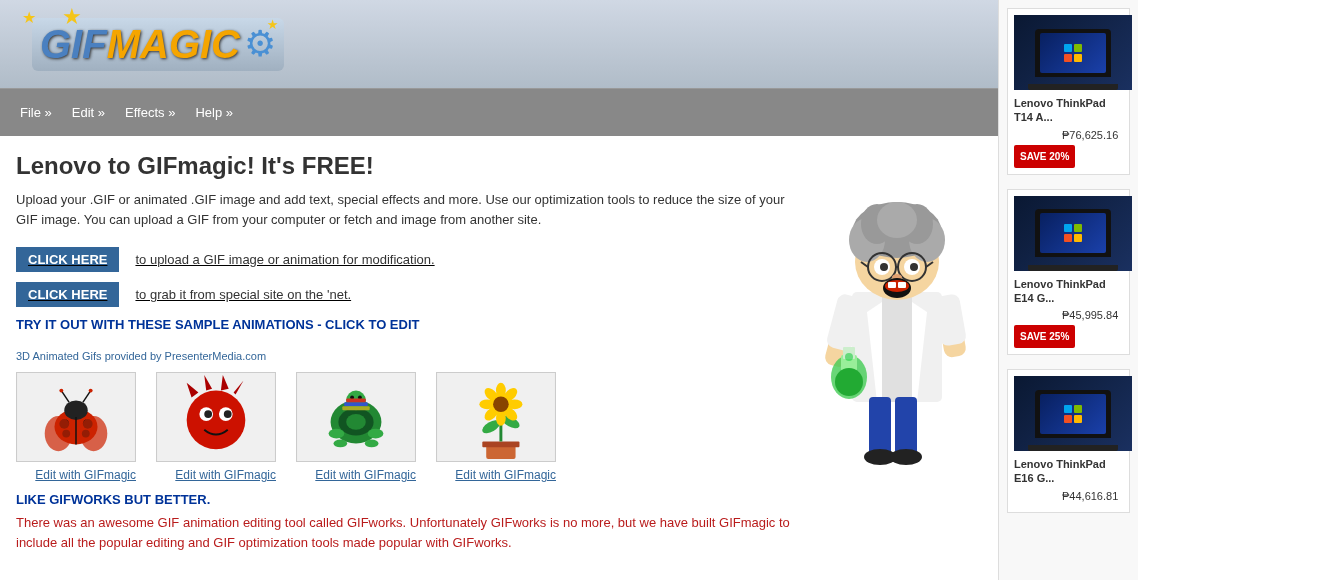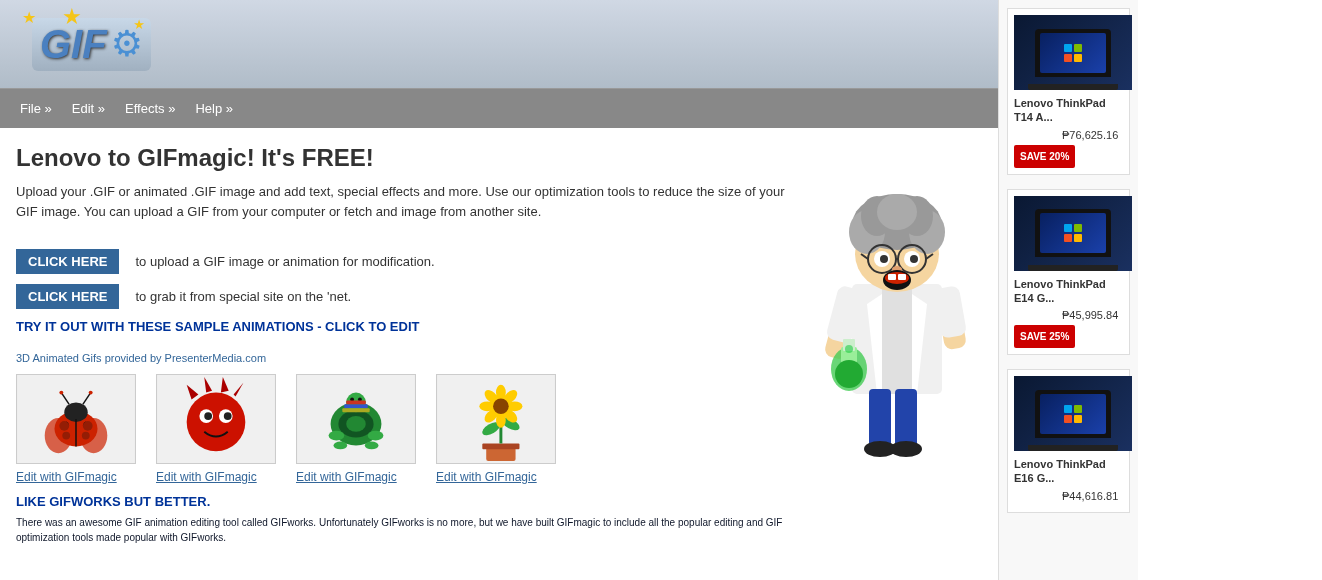--- a/index.html
+++ b/index.html
@@ -5,49 +5,49 @@
     * { margin: 0; padding: 0; box-sizing: border-box; }
     body { font-family: Arial, sans-serif; font-size: 13px; background: #fff; display: flex; width: 1322px; }
 
     
     #main-area { width: 998px; min-height: 580px; background: #fff; }
 
     
     #header { background: linear-gradient(to bottom, #d0d8e4, #b0bcc8); padding: 8px 12px; display: flex; align-items: center; height: 88px; }
 
     
-    #navbar { background: #888; padding: 0 10px; display: flex; align-items: center; height: 40px; border-top: 1px solid #999; }
+    #navbar { background: #888; padding: 0 10px; display: flex; align-items: center; height: 48px; border-top: 1px solid #999; }
     .nav-item { color: #fff; font-size: 13px; padding: 6px 10px; cursor: pointer; text-decoration: none; }
 
     
     #content { display: flex; padding: 16px; gap: 10px; }
     #left-content { flex: 1; }
 
     
     .welcome-title { font-size: 24px; color: #333; margin-bottom: 10px; }
     .subtitle { color: #003399; font-size: 13px; font-weight: bold; margin-bottom: 6px; text-transform: uppercase; }
-    .description { color: #333; font-size: 13px; line-height: 1.5; margin-bottom: 28px; }
+    .description { color: #333; font-size: 13px; line-height: 1.5; margin-bottom: 18px; }
 
     
     .click-here-btn { background: #336699; color: #fff; font-size: 13px; font-weight: bold; padding: 5px 12px; border: none; cursor: pointer; display: inline-block; margin-right: 8px; }
-    .click-here-row { display: flex; align-items: center; margin-bottom: 10px; gap: 8px; }
+    .click-here-row { display: flex; align-items: center; margin-bottom: 10px; gap: 8px; text-decoration: underline; }
     .click-here-desc { color: #333; font-size: 13px; }
 
     
     .samples-title { color: #003399; font-size: 13px; font-weight: bold; text-transform: uppercase; margin-top: 10px; margin-bottom: 18px; }
     .samples-credit { color: #336699; font-size: 11px; margin-bottom: 10px; }
     .samples-row { display: flex; gap: 20px; margin-bottom: 10px; }
-    .sample-item { display: flex; flex-direction: column; align-items: flex-start; gap: 6px; }
+    .sample-item { display: flex; flex-direction: column; align-items: flex-end; gap: 6px; }
     .sample-thumb { width: 120px; height: 90px; background: #e8e8e8; border: 1px solid #ccc; display: flex; align-items: center; justify-content: center; overflow: hidden; }
     .sample-thumb svg { width: 100%; height: 100%; }
     .sample-link { color: #336699; font-size: 12px; text-decoration: underline; cursor: pointer; }
 
     
     .like-title { color: #003399; font-size: 13px; font-weight: bold; margin-top: 10px; margin-bottom: 6px; }
-    .like-desc { color: #0f172a; font-size: 10px; line-height: 1.5; }
+    .like-desc { color: #b91c1c; font-size: 13px; line-height: 1.5; }
 
     
     #mascot-area { width: 170px; flex-shrink: 0; display: flex; align-items: flex-start; justify-content: center; padding-top: 10px; }
 
     
     #sidebar { width: 140px; background: #f0f0f0; border-left: 1px solid #ddd; padding: 10px; display: flex; flex-direction: column; gap: 14px; }
     .product-card { background: #fff; border: 1px solid #ddd; padding: 6px; cursor: pointer; }
     .product-img { width: 118px; height: 75px; background: linear-gradient(135deg, #1a2a4a 30%, #2a4a8a 70%); display: flex; align-items: center; justify-content: center; margin-bottom: 6px; overflow: hidden; position: relative; }
     .product-name { font-size: 11px; color: #333; margin-bottom: 4px; font-weight: bold; line-height: 1.3; }
     .product-price { font-size: 11px; color: #333; margin-bottom: 4px; padding-left: 48px; }
@@ -63,20 +63,21 @@
 
   <div id="header">
     <div class="logo-wrapper">
       <div style="position:relative; display:inline-block;">
 
         <span style="position:absolute; top:-10px; left:10px; color:#f5c518; font-size:16px;">★</span>
         <span style="position:absolute; top:-14px; left:50px; color:#f5c518; font-size:22px;">★</span>
 
         <div style="display:flex; align-items:center; background:linear-gradient(to bottom, #c8d8e8, #a0b0c0); border-radius:6px; padding:4px 8px;margin-left:20px;">
           <span style="font-size:40px; font-weight:900; color:#4a80c0; text-shadow:1px 1px 3px #333; font-style:italic;">GIF</span>
+          <span style="font-size:40px; font-weight:900; color:#f5a500; text-shadow:1px 1px 3px #333; font-style:italic;">MAGIC</span>
           <div style="position:relative; margin-left:4px;">
             <span style="font-size:36px; color:#4a90d4;">⚙</span>
             <span style="position:absolute; top:-6px; right:-2px; color:#f5c518; font-size:13px;">★</span>
           </div>
         </div>
       </div>
     </div>
   </div>
 
   <div id="navbar">

